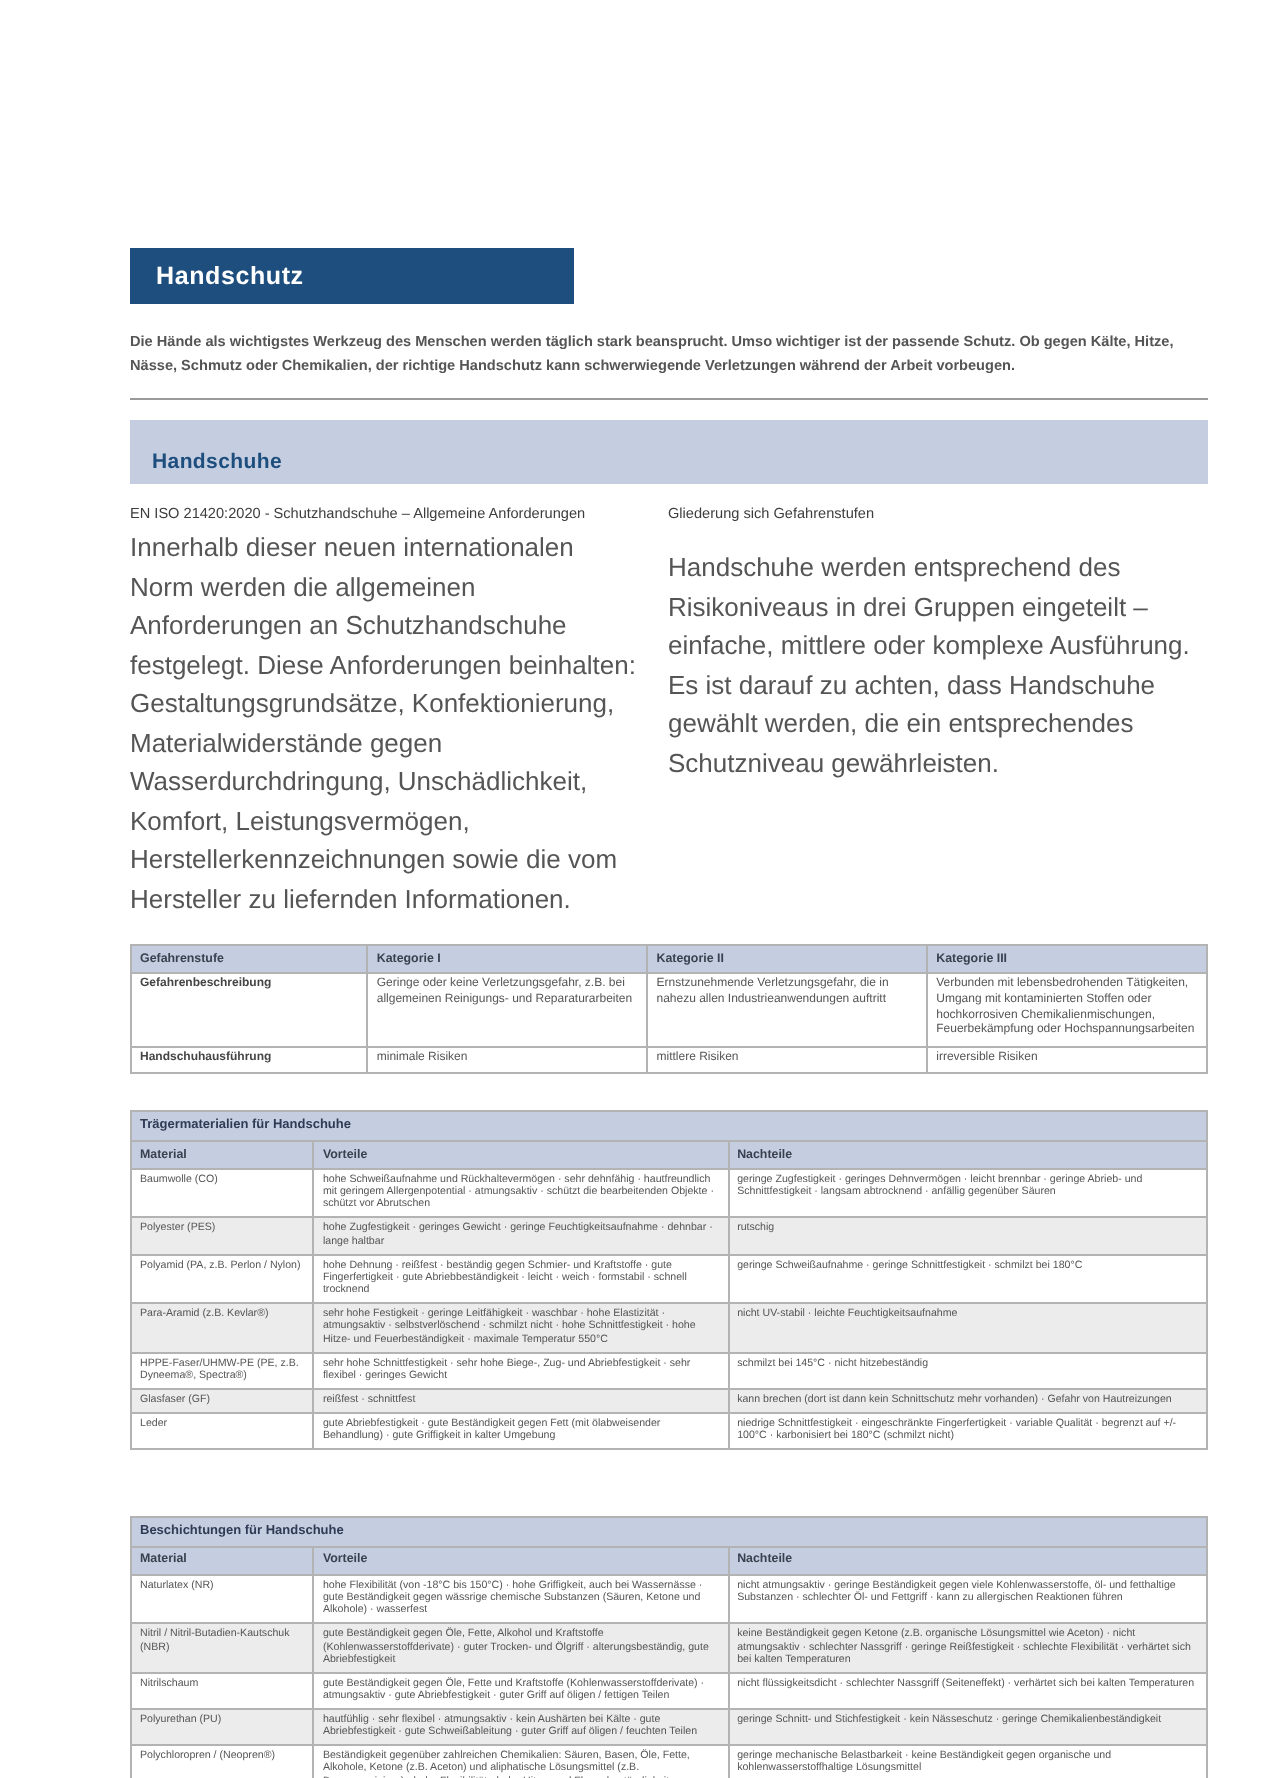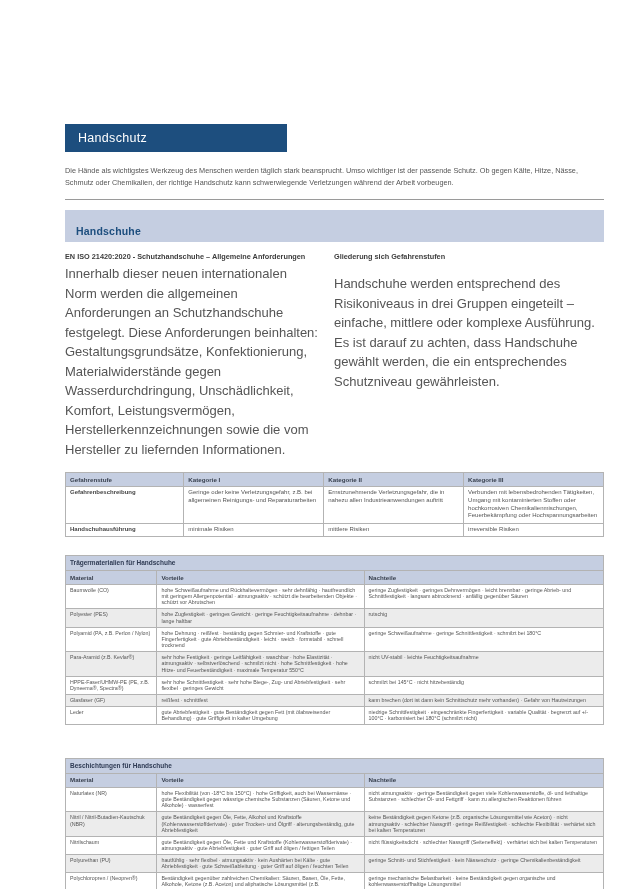--- a/index.html
+++ b/index.html
@@ -1,29 +1,29 @@
 <!DOCTYPE html>
 <html><head>
 <meta charset="utf-8">
 <style>
   html,body{margin:0;padding:0;background:#ffffff;}
   body{width:642px;height:889px;font-family:"Liberation Sans",sans-serif;-webkit-font-smoothing:antialiased;}
   .page{box-sizing:border-box;width:642px;height:889px;padding:124px 38px 20px 65px;overflow:hidden;background:#fff;}
 
-  .title-box{width:209px;background:#1d4e7e;color:#ffffff;font-size:12.5px;font-weight:normal;
+  .title-box{width:209px;background:#1d4e7e;color:#ffffff;font-size:12.5px;font-weight:bold;
              padding:7px 0 7px 13px;letter-spacing:.3px;}
-  .intro{margin:13px 0 0;font-size:7.3px;line-height:1.6;color:#555;}
+  .intro{margin:13px 0 0;font-size:7.3px;line-height:1.6;color:#555;font-weight:bold;}
   .divider{border:none;border-top:1px solid #9a9a9a;margin:11px 0 0;}
   .section-bar{margin-top:10px;background:#c5cee1;color:#1d4e7e;font-weight:bold;font-size:10.5px;
                padding:15px 0 5px 11px;letter-spacing:.2px;}
 
   .two-col{display:flex;gap:13px;margin-top:10px;}
   .col-left{flex:0 0 256px;}
   .col-right{flex:1;}
-  .col-h{margin:0;font-size:7.3px;font-weight:bold;color:#3d3d3d;line-height:1.35;}
+  .col-h{margin:0;font-size:7.3px;font-weight:normal;color:#3d3d3d;line-height:1.35;}
   .col-p{margin:2px 0 0;font-size:13px;line-height:1.5;color:#555;}
   .col-right .col-p{margin-top:12px;}
 
   table{width:100%;border-collapse:collapse;table-layout:fixed;}
   th,td{border:1px solid #b3b3b3;vertical-align:top;text-align:left;word-wrap:break-word;}
   th{background:#c5cee1;color:#39414f;font-size:6.2px;padding:2.5px 4px;line-height:1.25;}
   th.band{font-size:6.5px;color:#2f3b54;padding:3px 4px;}
   td{color:#555;padding:2px 4px 2.5px;}
 
   .risk-table{margin-top:13px;}

